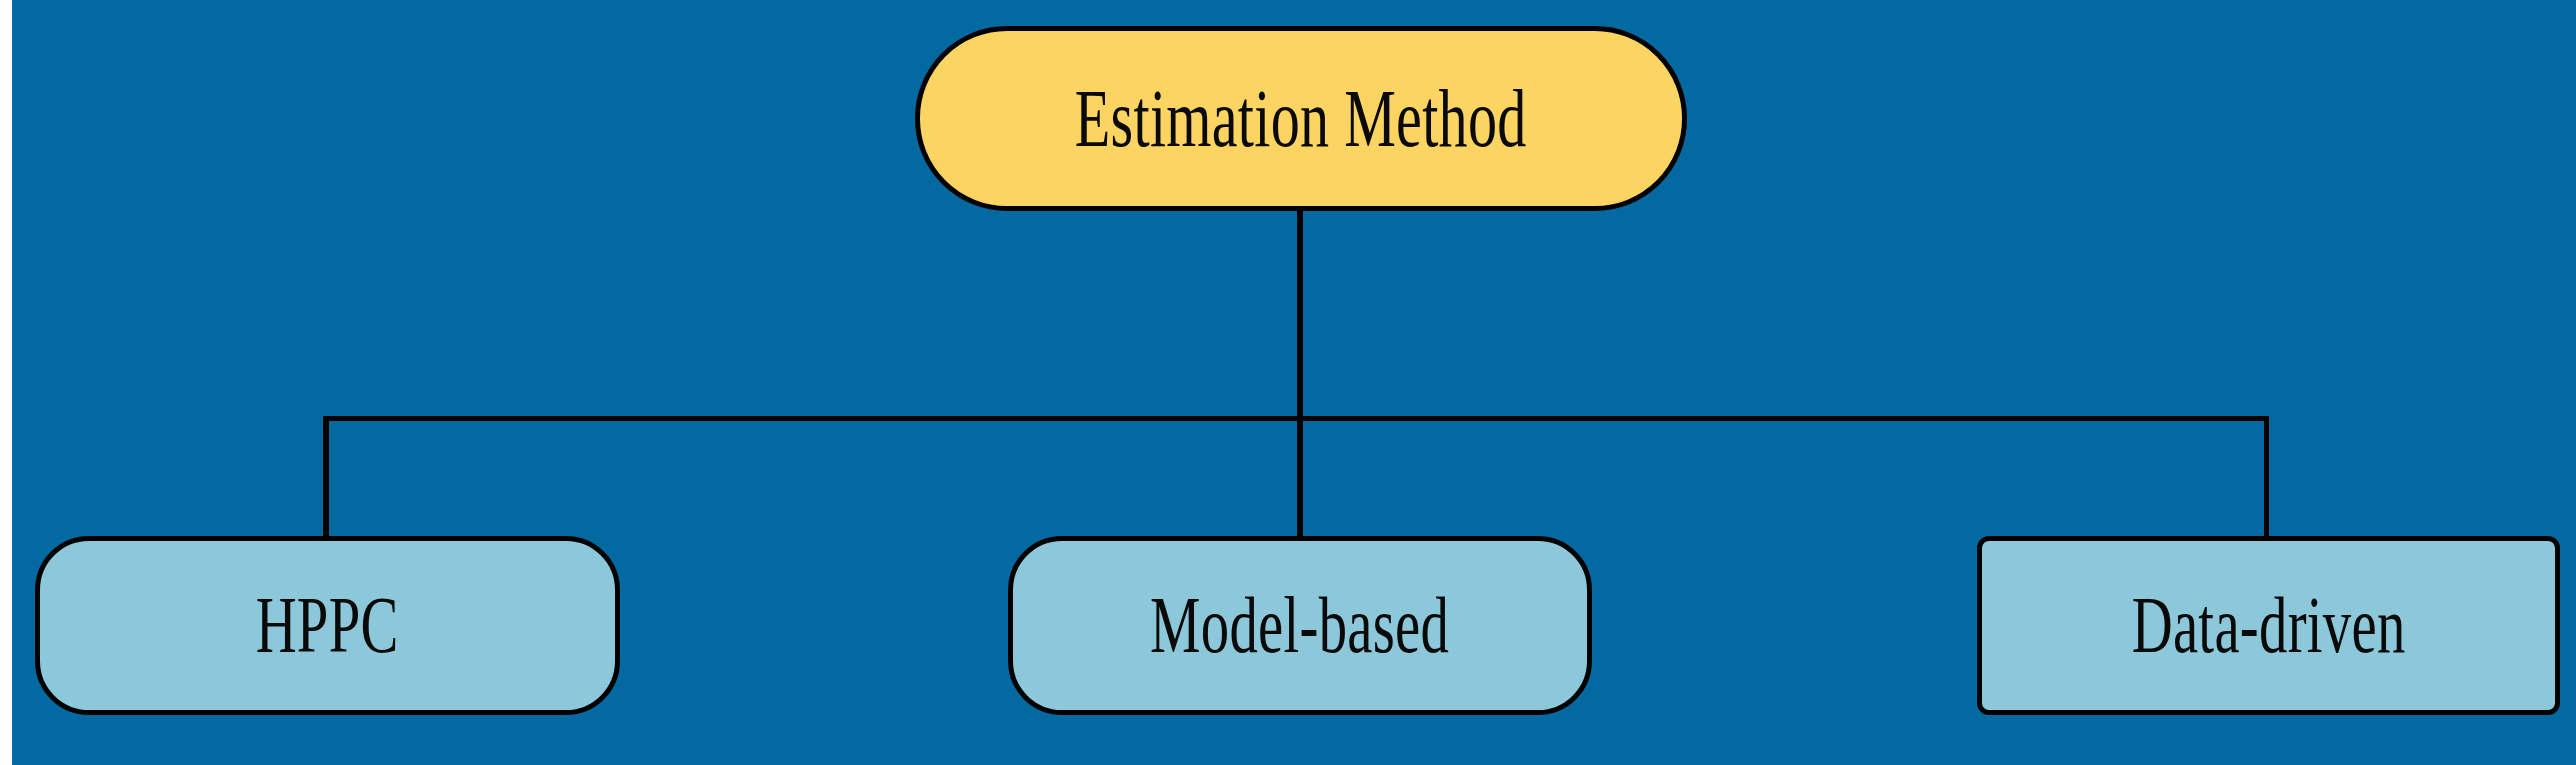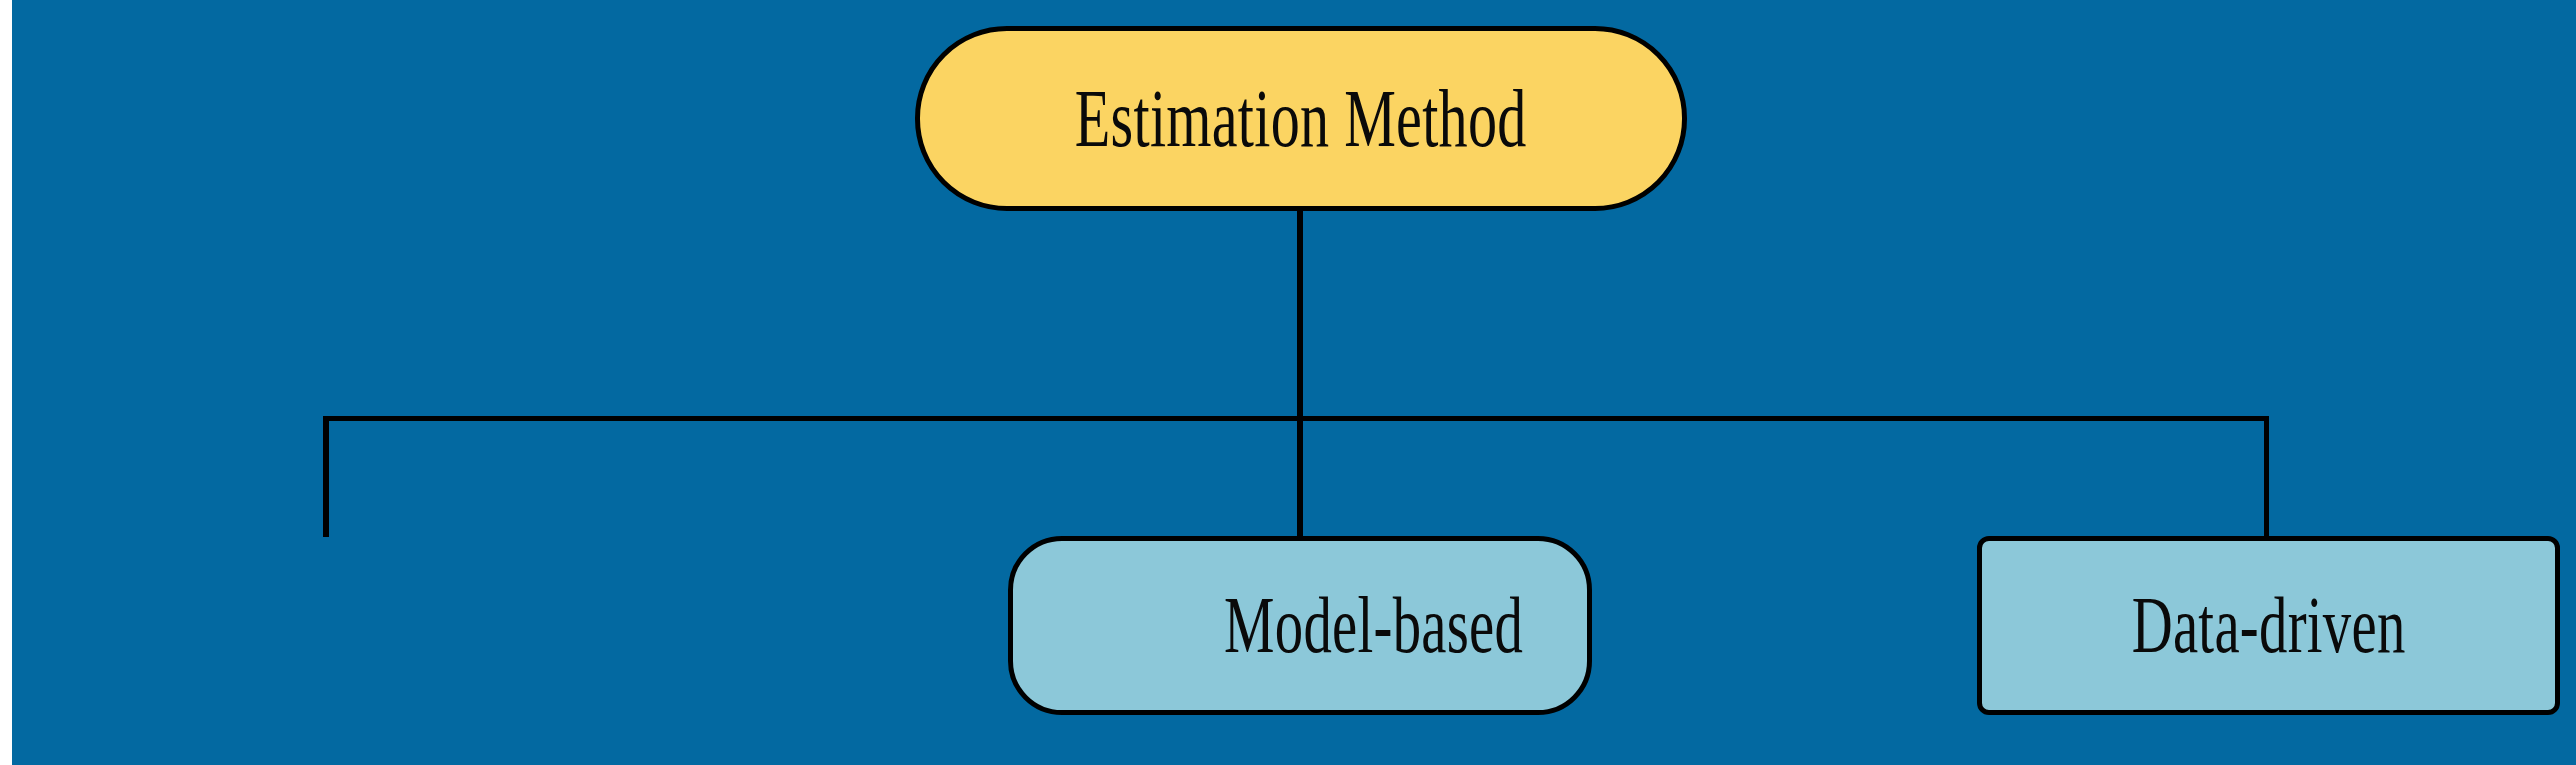--- a/index.html
+++ b/index.html
@@ -65,21 +65,20 @@
     width: 585px;
     height: 179px;
     border-radius: 54px;
   }
   #node-model {
     left: 996px;
     top: 536px;
     width: 584px;
     height: 179px;
     border-radius: 54px;
-    justify-content: flex-end;
   }
   #node-data {
     left: 1965px;
     top: 536px;
     width: 583px;
     height: 179px;
     border-radius: 12px;
   }
   #node-hppc .node-label,
   #node-model .node-label,
@@ -100,20 +99,23 @@
 
     <line x1="394" y1="522" x2="394" y2="674" stroke="#000000" stroke-width="7" shape-rendering="crispEdges"></line>
 
     <line x1="2829" y1="522" x2="2829" y2="674" stroke="#000000" stroke-width="7" shape-rendering="crispEdges"></line>
   </svg>
 
   <div class="node" id="node-root">
     <span class="node-label">Estimation Method</span>
   </div>
 
+  <div class="node" id="node-hppc">
+    <span class="node-label">HPPC</span>
+  </div>
 
   <div class="node" id="node-model">
     <span class="node-label">Model-based</span>
   </div>
 
   <div class="node" id="node-data">
     <span class="node-label">Data-driven</span>
   </div>
 
 </div>

